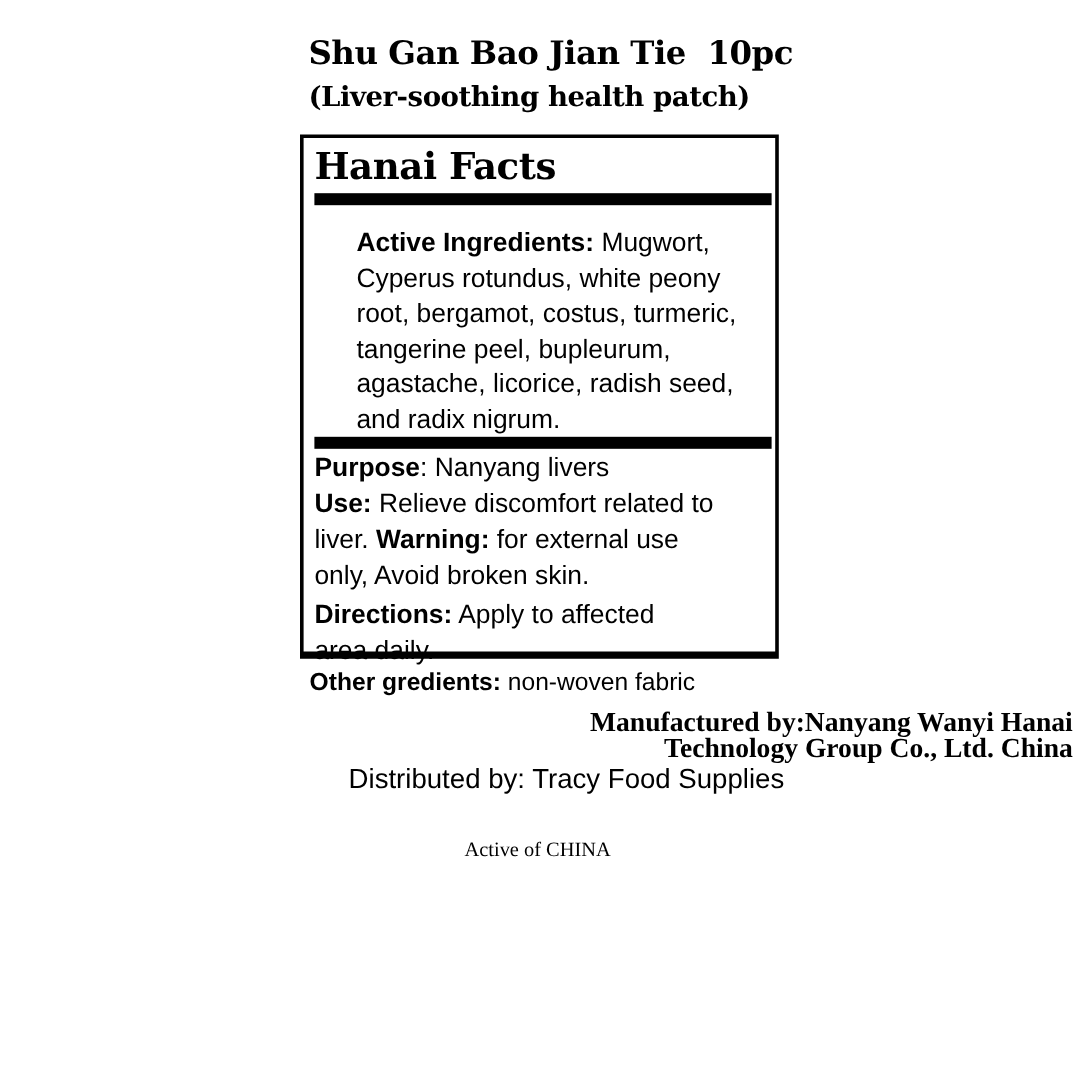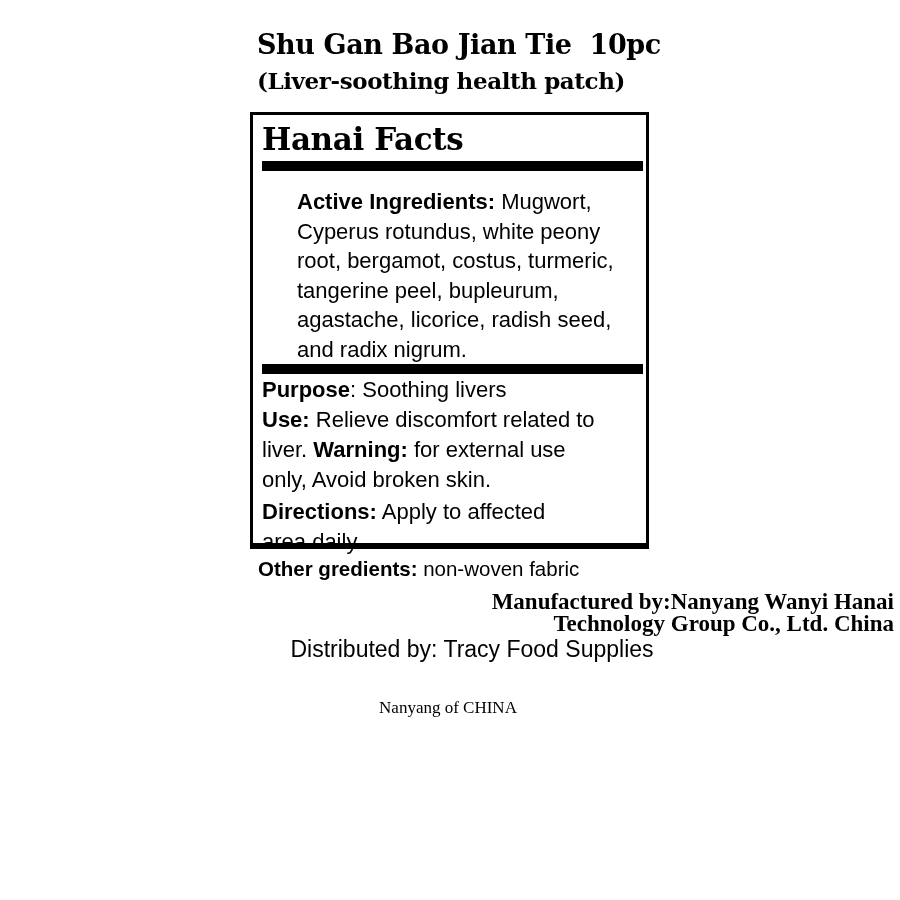--- a/index.html
+++ b/index.html
@@ -150,32 +150,32 @@
 
     <p class="df-body df-active"><b>Active Ingredients:</b><span> Mugwort,
 Cyperus rotundus, white peony
 root, bergamot, costus, turmeric,
 tangerine peel, bupleurum,
 agastache, licorice, radish seed,
 and radix nigrum.</span></p>
 
     <div class="df-bar"></div>
 
-    <p class="df-body df-purpose"><b>Purpose</b><span>: Soothing livers</span></p>
+    <p class="df-body df-purpose"><b>Purpose</b><span>: Nanyang livers</span></p>
 
     <p class="df-body df-use"><b>Use:</b><span> Relieve discomfort related to
 liver. </span><b>Warning:</b><span> for external use
 only, Avoid broken skin.</span></p>
 
     <p class="df-body df-directions"><b>Directions:</b><span> Apply to affected
 area daily.</span></p>
   </section>
 
   <p class="other-ingredients"><b>Other gredients:</b><span> non-woven fabric</span></p>
 
   <p class="manufactured-by">Manufactured by:Nanyang Wanyi Hanai
 Technology Group Co., Ltd. China</p>
 
   <p class="distributed-by">Distributed by: Tracy Food Supplies</p>
 
-  <p class="product-origin">Nanyang of CHINA</p>
+  <p class="product-origin">Active of CHINA</p>
 
 </div>
 
 </body></html>

